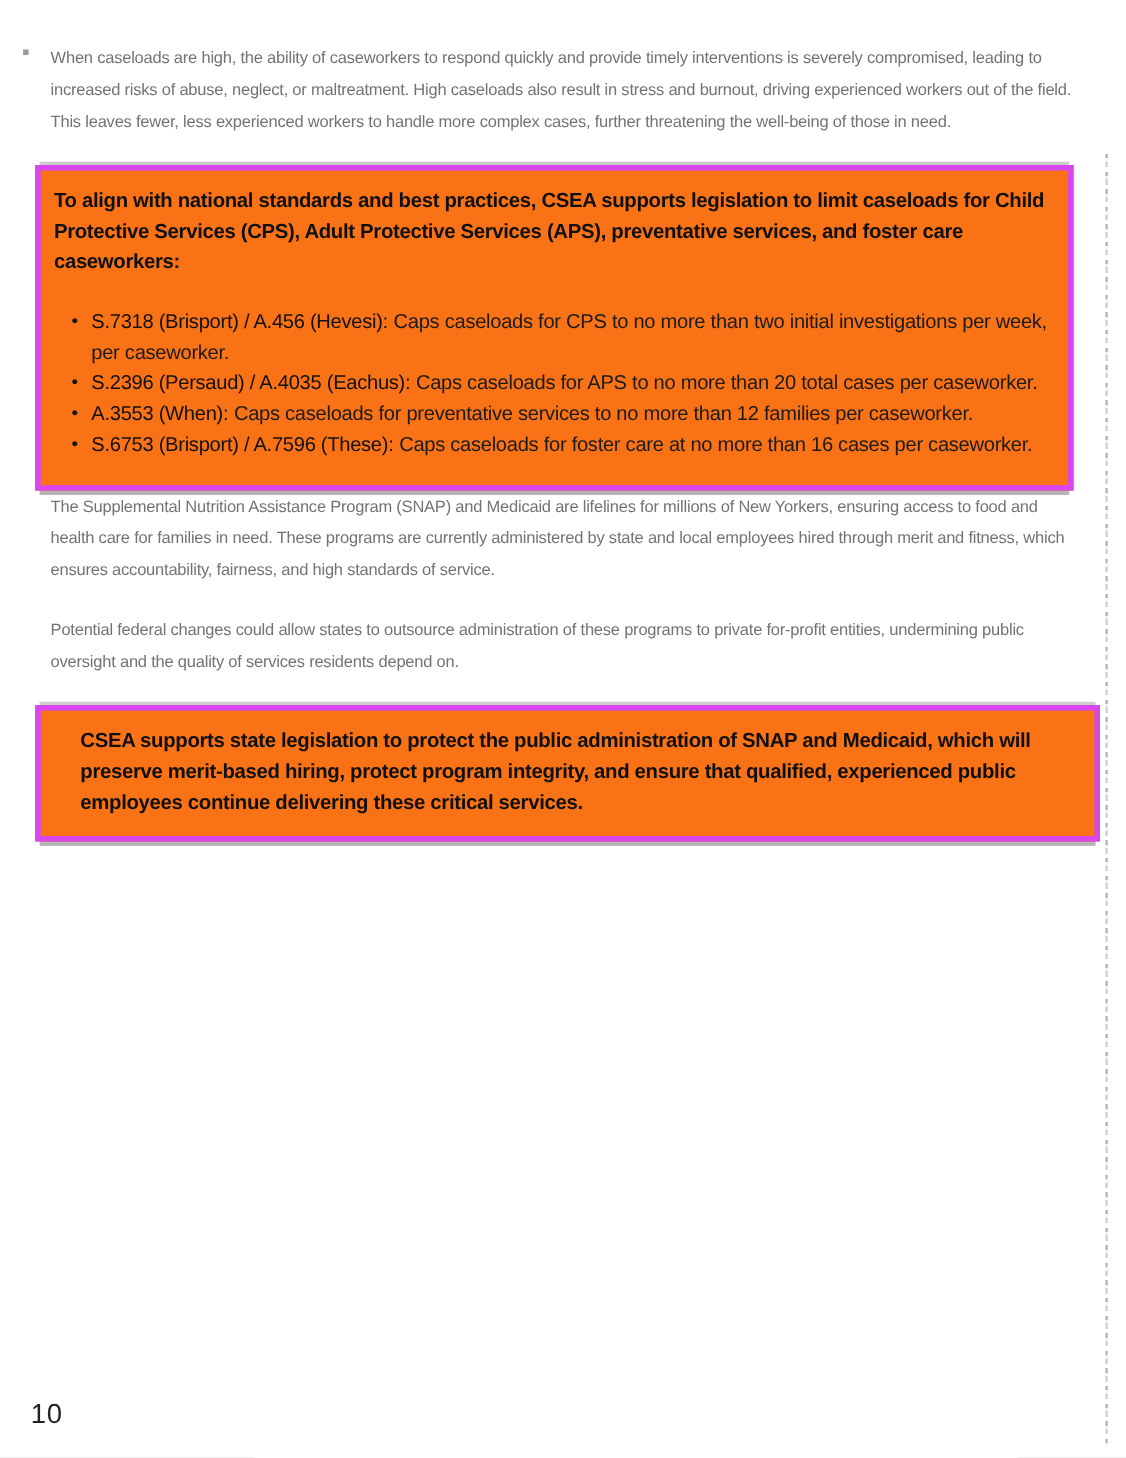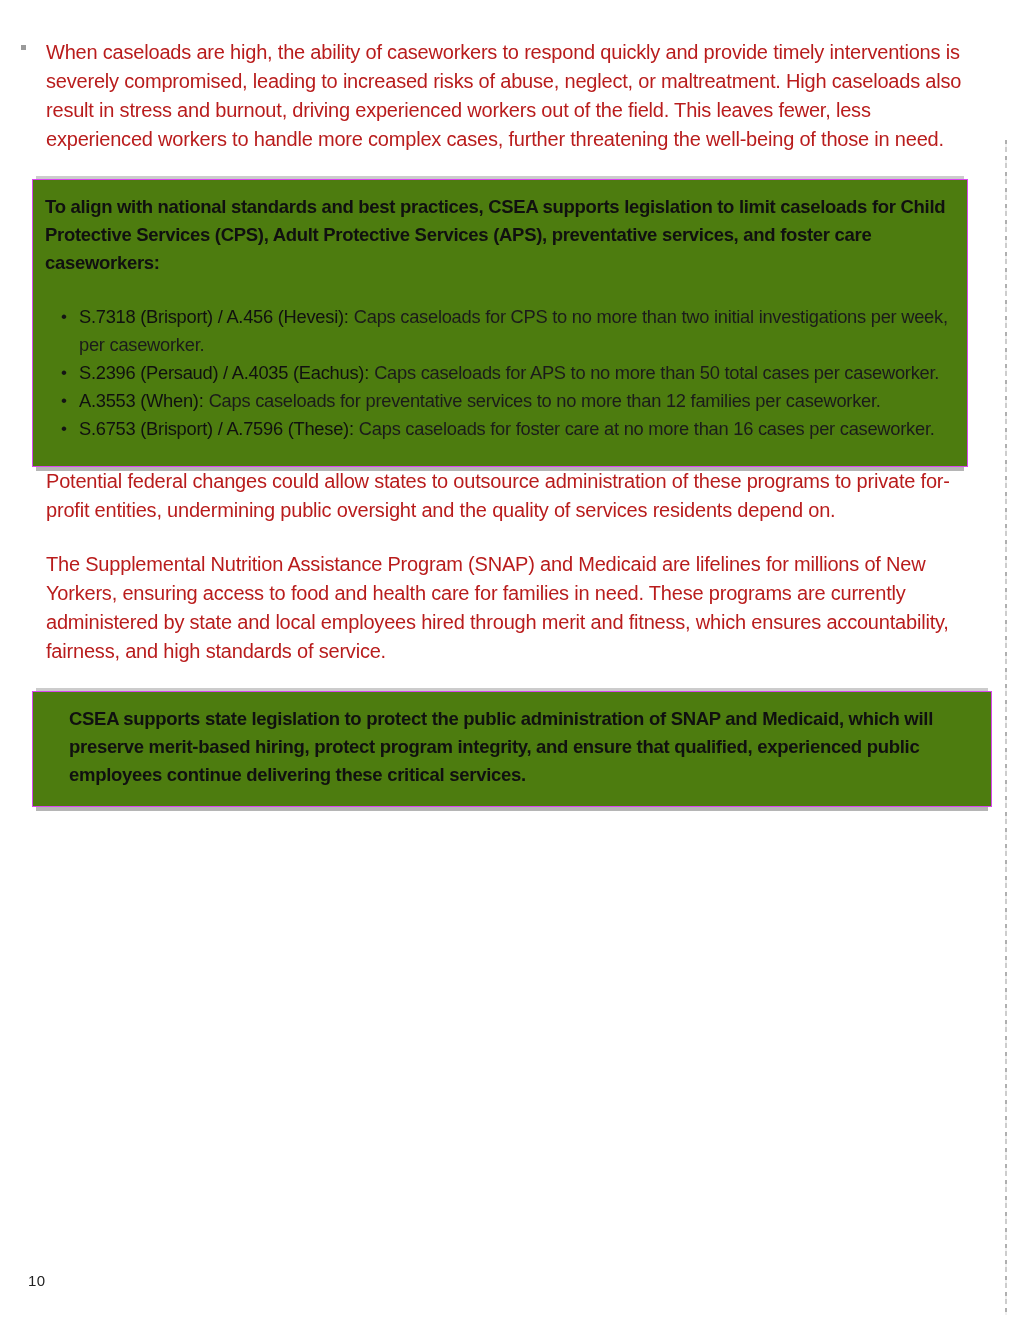--- a/index.html
+++ b/index.html
@@ -29,33 +29,33 @@
     font-size: 33px;
     line-height: 1.15;
     letter-spacing: -1.2px;
     color: #101010;
     margin: 0 0 22px 0;
   }
   .heading-2 {
     margin-top: 44px;
   }
   p.body-text {
-    font-size: 20px;
+    font-size: 15px;
     line-height: 29px;
     letter-spacing: -0.2px;
     margin: 0 0 25px 0;
-    color: #b91c1c;
+    color: #737373;
   }
   .callout-box {
-    border: 1px solid #d946ef;
+    border: 5px solid #d946ef;
     padding: 13px 16px 17px 12px;
     margin: 0 0 0 -14px;
     width: 906px;
     box-shadow: 0 -7px 0 -4px rgba(110,110,110,0.35), 0 8px 0 -4px rgba(90,90,90,0.45);
-    background: #4d7c0f;
+    background: #f97316;
   }
   .callout-box.second {
     margin-top: 0;
     padding-left: 36px;
   }
   .callout-text {
     font-size: 18.5px;
     line-height: 28px;
     letter-spacing: -0.3px;
     font-weight: bold;
@@ -84,21 +84,21 @@
   }
   .li-lead {
     font-weight: normal;
     color: #101010;
     margin-right: 0.28em;
   }
   .page-number {
     position: absolute;
     left: 28px;
     top: 1272px;
-    font-size: 15px;
+    font-size: 25px;
     letter-spacing: 0.5px;
     color: #222222;
   }
   
   .scan-edge-line {
     position: absolute;
     left: 1005px;
     top: 140px;
     width: 2px;
     height: 1175px;
@@ -135,37 +135,37 @@
     <div class="callout-box">
       <p class="callout-text">To align with national standards and best practices, CSEA supports legislation to limit caseloads for Child Protective Services (CPS), Adult Protective Services (APS), preventative services, and foster care caseworkers:</p>
 
       <ul class="bullet-list">
         <li>
           <span class="bullet-dot">•</span>
           <span class="li-lead">S.7318 (Brisport) / A.456 (Hevesi):</span><span>Caps caseloads for CPS to no more than two initial investigations per week, per caseworker.</span>
         </li>
         <li>
           <span class="bullet-dot">•</span>
-          <span class="li-lead">S.2396 (Persaud) / A.4035 (Eachus):</span><span>Caps caseloads for APS to no more than 50 total cases per caseworker.</span>
+          <span class="li-lead">S.2396 (Persaud) / A.4035 (Eachus):</span><span>Caps caseloads for APS to no more than 20 total cases per caseworker.</span>
         </li>
         <li>
           <span class="bullet-dot">•</span>
           <span class="li-lead">A.3553 (When):</span><span>Caps caseloads for preventative services to no more than 12 families per caseworker.</span>
         </li>
         <li>
           <span class="bullet-dot">•</span>
           <span class="li-lead">S.6753 (Brisport) / A.7596 (These):</span><span>Caps caseloads for foster care at no more than 16 cases per caseworker.</span>
         </li>
       </ul>
     </div>
 
 
+    <p class="body-text">The Supplemental Nutrition Assistance Program (SNAP) and Medicaid are lifelines for millions of New Yorkers, ensuring access to food and health care for families in need. These programs are currently administered by state and local employees hired through merit and fitness, which ensures accountability, fairness, and high standards of service.</p>
+
     <p class="body-text">Potential federal changes could allow states to outsource administration of these programs to private for-profit entities, undermining public oversight and the quality of services residents depend on.</p>
-
-    <p class="body-text">The Supplemental Nutrition Assistance Program (SNAP) and Medicaid are lifelines for millions of New Yorkers, ensuring access to food and health care for families in need. These programs are currently administered by state and local employees hired through merit and fitness, which ensures accountability, fairness, and high standards of service.</p>
 
     <div class="callout-box second">
       <p class="callout-text">CSEA supports state legislation to protect the public administration of SNAP and Medicaid, which will preserve merit-based hiring, protect program integrity, and ensure that qualified, experienced public employees continue delivering these critical services.</p>
     </div>
 
   </div>
 
   <div class="page-number">10</div>
 
 </div>

